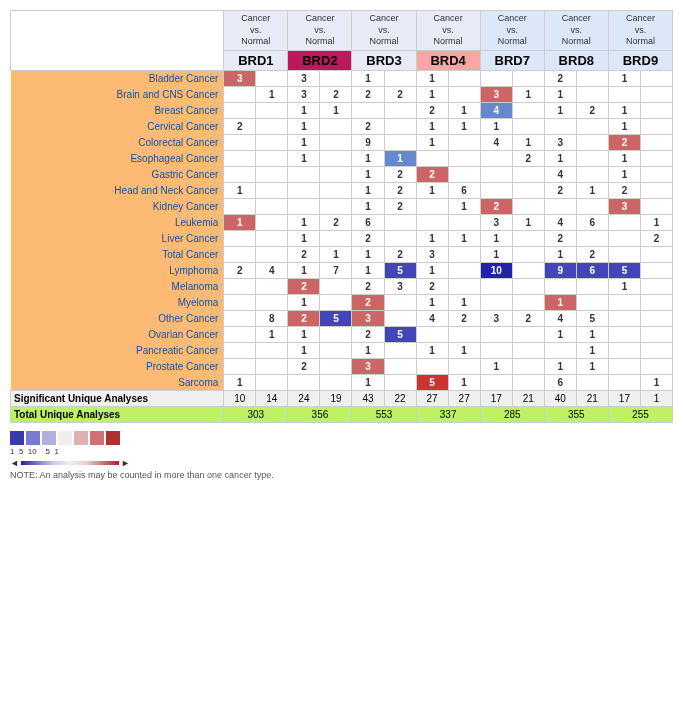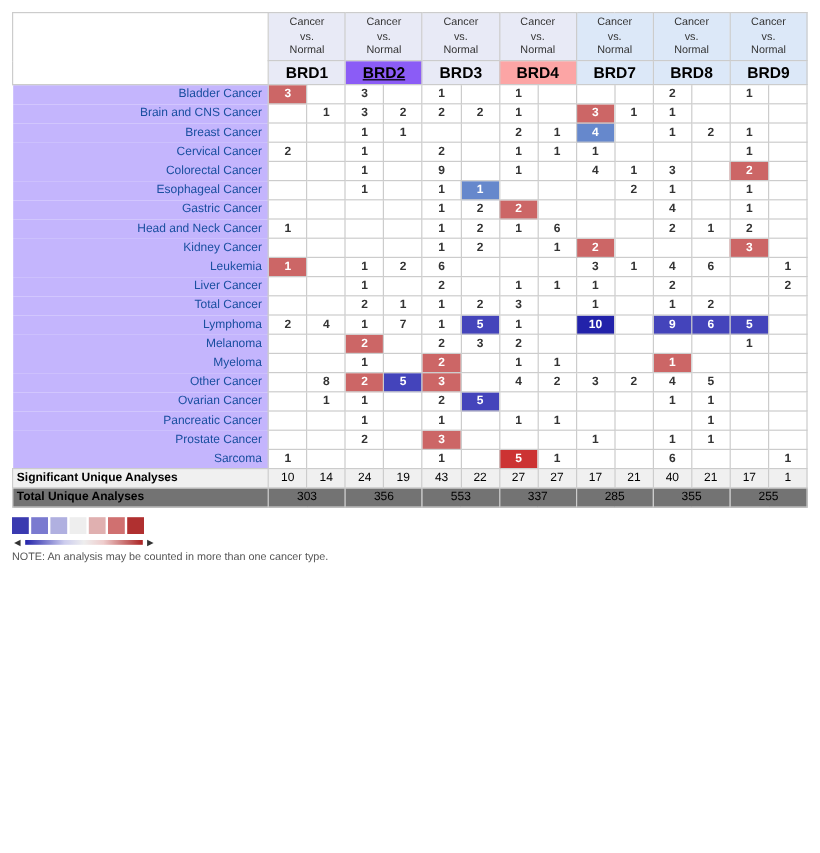--- a/index.html
+++ b/index.html
@@ -1,26 +1,26 @@
 <!DOCTYPE html>
 <html><head>
   <meta charset="utf-8">
   <style>
     * { box-sizing: border-box; margin: 0; padding: 0; }
     body { font-family: Arial, sans-serif; font-size: 11px; background: #fff; width: 683px; }
     .outer { padding: 10px; }
     table { border-collapse: collapse; width: 100%; }
     th, td { border: 1px solid #ccc; text-align: center; padding: 2px 3px; font-size: 10px; }
     .brd-num { font-size: 13px; font-weight: bold; }
-    .cancer-name { text-align: right; color: #1a4fa0; font-size: 10px; border: none; background: #c4b5fd; padding-right: 5px; }
+    .cancer-name { text-align: right; color: #1a4fa0; font-size: 10px; border: none; background: #fdba74; padding-right: 5px; }
     .analysis-type-header { background: #fff; border: 1px solid #ccc; font-size: 11px; font-weight: bold; color: #222; vertical-align: middle; text-align: left; padding: 5px; }
     .col-group-header { font-size: 9px; color: #333; font-weight: normal; line-height: 1.3; }
     .sig-row td, .total-row td { font-size: 10px; }
     .sig-row { background: #f0f0f0; }
-    .total-row { background: #737373; margin-top: 32px; }
+    .total-row { background: #bef264; margin-top: 32px; }
     .row-label { font-weight: bold; text-align: left; padding-left: 3px; font-size: 10px; }
     .legend { margin-top: 8px; font-size: 9px; color: #333; }
     .legend-boxes { display: flex; align-items: center; gap: 2px; margin-bottom: 2px; }
     .lbox { width: 14px; height: 14px; display: inline-block; }
     .legend-text { font-size: 9px; color: #555; margin-top: 2px; }
     .legend-labels { display: flex; gap: 0; font-size: 8px; }
   </style>
 </head>
 <body>
 
@@ -41,21 +41,21 @@
         <th colspan="2" class="col-group-header" style="background:#e8eaf6; border:1px solid #ccc;">Cancer<br>vs.<br>Normal</th>
 
         <th colspan="2" class="col-group-header" style="background:#dce8f8; border:1px solid #ccc;">Cancer<br>vs.<br>Normal</th>
 
         <th colspan="2" class="col-group-header" style="background:#dce8f8; border:1px solid #ccc;">Cancer<br>vs.<br>Normal</th>
 
         <th colspan="2" class="col-group-header" style="background:#dce8f8; border:1px solid #ccc;">Cancer<br>vs.<br>Normal</th>
       </tr>
       <tr>
         <th colspan="2" class="brd-num" style="background:#e8eaf6;">BRD1</th>
-        <th colspan="2" class="brd-num" style="background:#8b5cf6;text-decoration:underline;">BRD2</th>
+        <th colspan="2" class="brd-num" style="background:#be185d;">BRD2</th>
         <th colspan="2" class="brd-num" style="background:#e8eaf6;margin-top:36px;">BRD3</th>
         <th colspan="2" class="brd-num" style="background:#fca5a5;">BRD4</th>
         <th colspan="2" class="brd-num" style="background:#dce8f8;">BRD7</th>
         <th colspan="2" class="brd-num" style="background:#dce8f8;">BRD8</th>
         <th colspan="2" class="brd-num" style="background:#dce8f8;">BRD9</th>
       </tr>
     </thead>
     <tbody id="table-body">
     <tr>
           <td class="cancer-name">Bladder Cancer</td>
@@ -432,20 +432,23 @@
   <div class="legend">
     <div class="legend-boxes">
       <div class="lbox" style="background:#3a3ab0;"></div>
       <div class="lbox" style="background:#7a7ad0;"></div>
       <div class="lbox" style="background:#b0b0e0;"></div>
       <div class="lbox" style="background:#eee;"></div>
       <div class="lbox" style="background:#e0b0b0;"></div>
       <div class="lbox" style="background:#d07070;"></div>
       <div class="lbox" style="background:#b03030;"></div>
     </div>
+    <div class="legend-labels">
+      <span>1&nbsp;&nbsp;5&nbsp;&nbsp;10&nbsp;&nbsp;&nbsp;&nbsp;5&nbsp;&nbsp;1</span>
+    </div>
     <div style="display:flex; align-items:center; margin-top:2px;">
       <span style="font-size:9px; color:#333;">◄</span>
       <div style="width:98px; height:4px; background: linear-gradient(to right, #2222aa, #7777cc, #ccccee, #eee, #eecccc, #cc7777, #aa2222); display:inline-block; margin:0 2px;"></div>
       <span style="font-size:9px; color:#333;">►</span>
     </div>
     <div class="legend-text">NOTE: An analysis may be counted in more than one cancer type.</div>
   </div>
 </div>
 
 </body></html>

